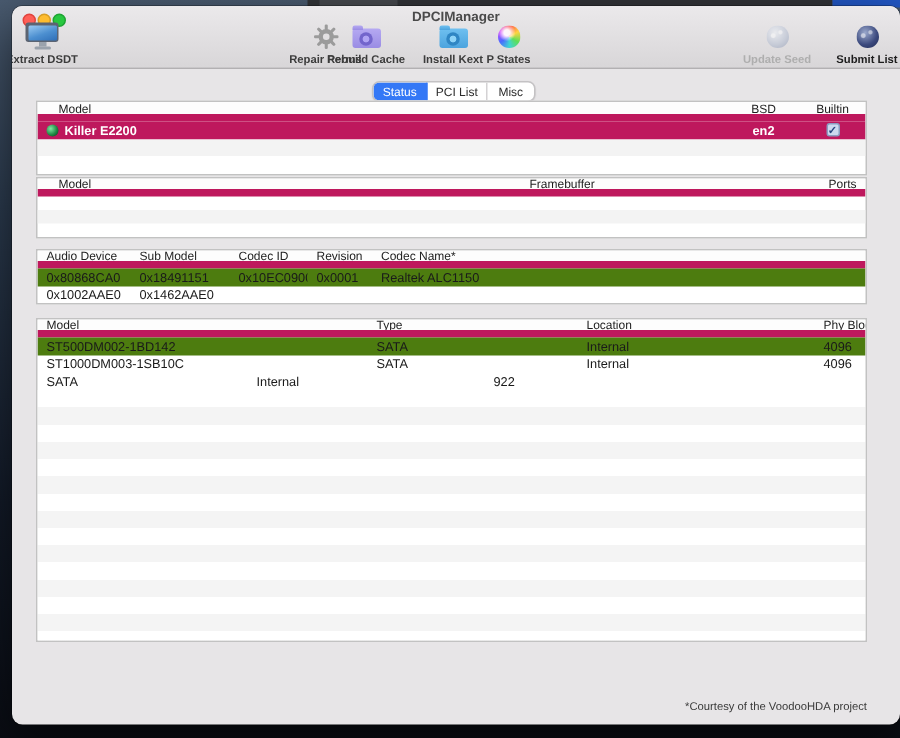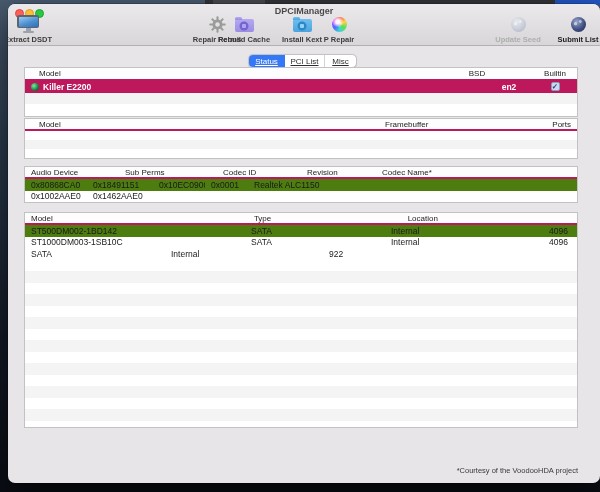--- a/index.html
+++ b/index.html
@@ -73,29 +73,29 @@
     background:radial-gradient(circle at 30% 45%, rgba(255,255,255,.55) 0 1.2px, transparent 2px),
                radial-gradient(circle at 62% 30%, rgba(255,255,255,.5) 0 1px, transparent 1.8px),
                radial-gradient(circle at 38% 32%, #9aa8cc, #3c4a7e 58%, #222e58 95%);
   }
 
   
   .tabs { position:absolute; left:240px; top:50px; height:14px; display:flex;
           border:1px solid #c4c2c4; border-radius:5px; overflow:hidden; background:#fff;
           box-shadow:0 0.5px 1px rgba(0,0,0,.12); }
   .tab { font-size:8px; color:#2d2d2d; display:flex; align-items:center; justify-content:center;
-         border-right:1px solid #d4d2d4; padding:0 1px;text-decoration:underline; }
+         border-right:1px solid #d4d2d4; padding:0 1px; }
   .tab:last-child { border-right:none; }
   .tab.sel { background:#3478f6; color:#fff; border-right-color:#3478f6; }
 
   
   .tbl { position:absolute; left:16px; width:554px; background:#fff;
          border:1px solid #c2c2c2; overflow:hidden; }
-  .thead { display:flex; background:#fdfdfd; border-bottom:2px solid #be185d;
-           font-size:8px; color:#1d1d1d;gap:32px; }
+  .thead { display:flex; background:#fdfdfd; border-bottom:5px solid #be185d;
+           font-size:8px; color:#1d1d1d; }
   .thead > div, .trow > div { display:flex; align-items:center; overflow:hidden; white-space:nowrap; }
   .trow { display:flex; font-size:8.5px; color:#1a1a1a; }
 
   
   #t1 { top:63px; }
   #t1 .thead { height:13px; }
   #t1 .trow  { height:11.5px; }
   .c-model-h { flex:1; padding-left:14px; }
   .c-model   { flex:1; padding-left:6px; gap:4px; }
   .c-bsd     { width:48px; justify-content:center; }
@@ -203,21 +203,21 @@
             <div class="badge"></div>
           </div>
       </div>
       <div class="tb-label">Install Kext</div>
     </div>
 
     <div class="tb-item" style="left:331px">
       <div class="ico">
           <div class="sphere rainbow"></div>
         </div>
-      <div class="tb-label">P Repair</div>
+      <div class="tb-label">P States</div>
     </div>
 
     <div class="tb-item disabled" style="left:510px">
       <div class="ico">
           <div class="sphere globe-gray"></div>
         </div>
       <div class="tb-label">Update Seed</div>
     </div>
 
 
@@ -262,21 +262,21 @@
       <div class="c2-ports">Ports</div>
     </div>
     <div class="trow"></div>
     <div class="trow row-alt"></div>
     <div class="trow"></div>
   </div>
 
   <div class="tbl" id="t3">
     <div class="thead">
       <div class="c3-1">Audio Device</div>
-      <div class="c3-2">Sub Perms</div>
+      <div class="c3-2">Sub Model</div>
       <div class="c3-3">Codec ID</div>
       <div class="c3-4">Revision</div>
       <div class="c3-5">Codec Name*</div>
     </div>
     <div class="trow row-selgray">
       <div class="c3-1">0x80868CA0</div>
       <div class="c3-2">0x18491151</div>
       <div class="c3-3">0x10EC0900</div>
       <div class="c3-4">0x0001</div>
       <div class="c3-5">Realtek ALC1150</div>

